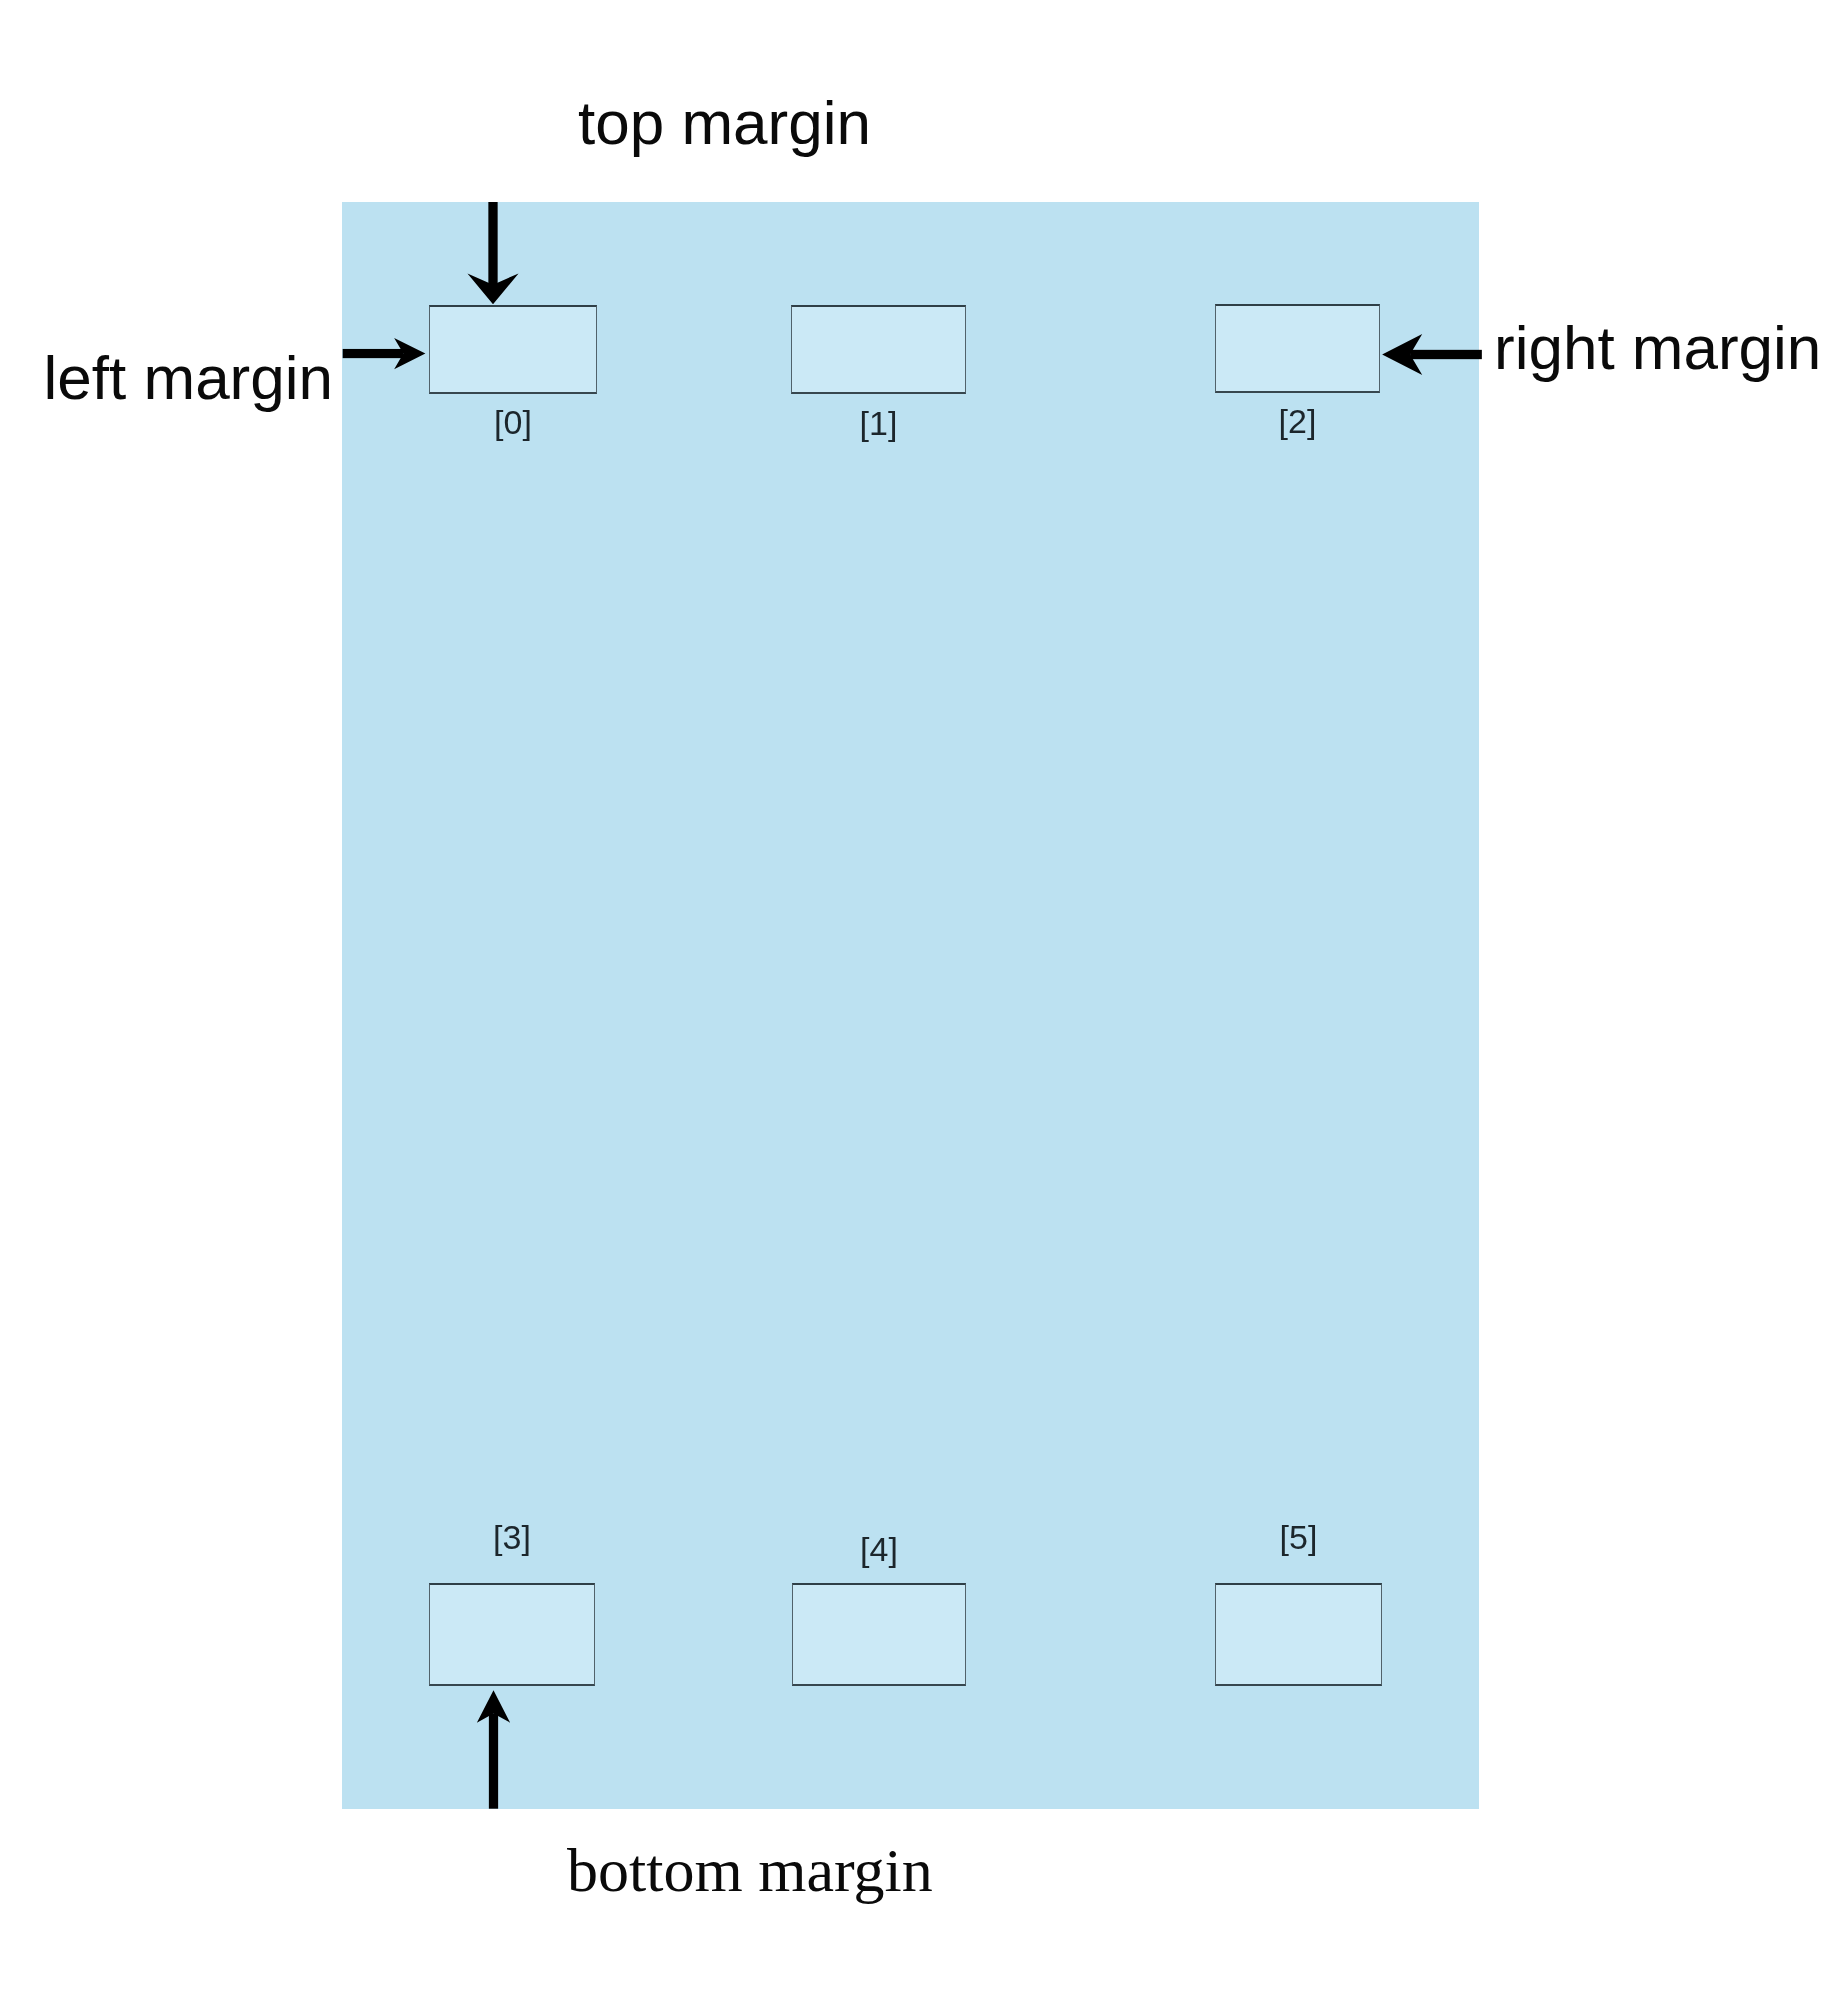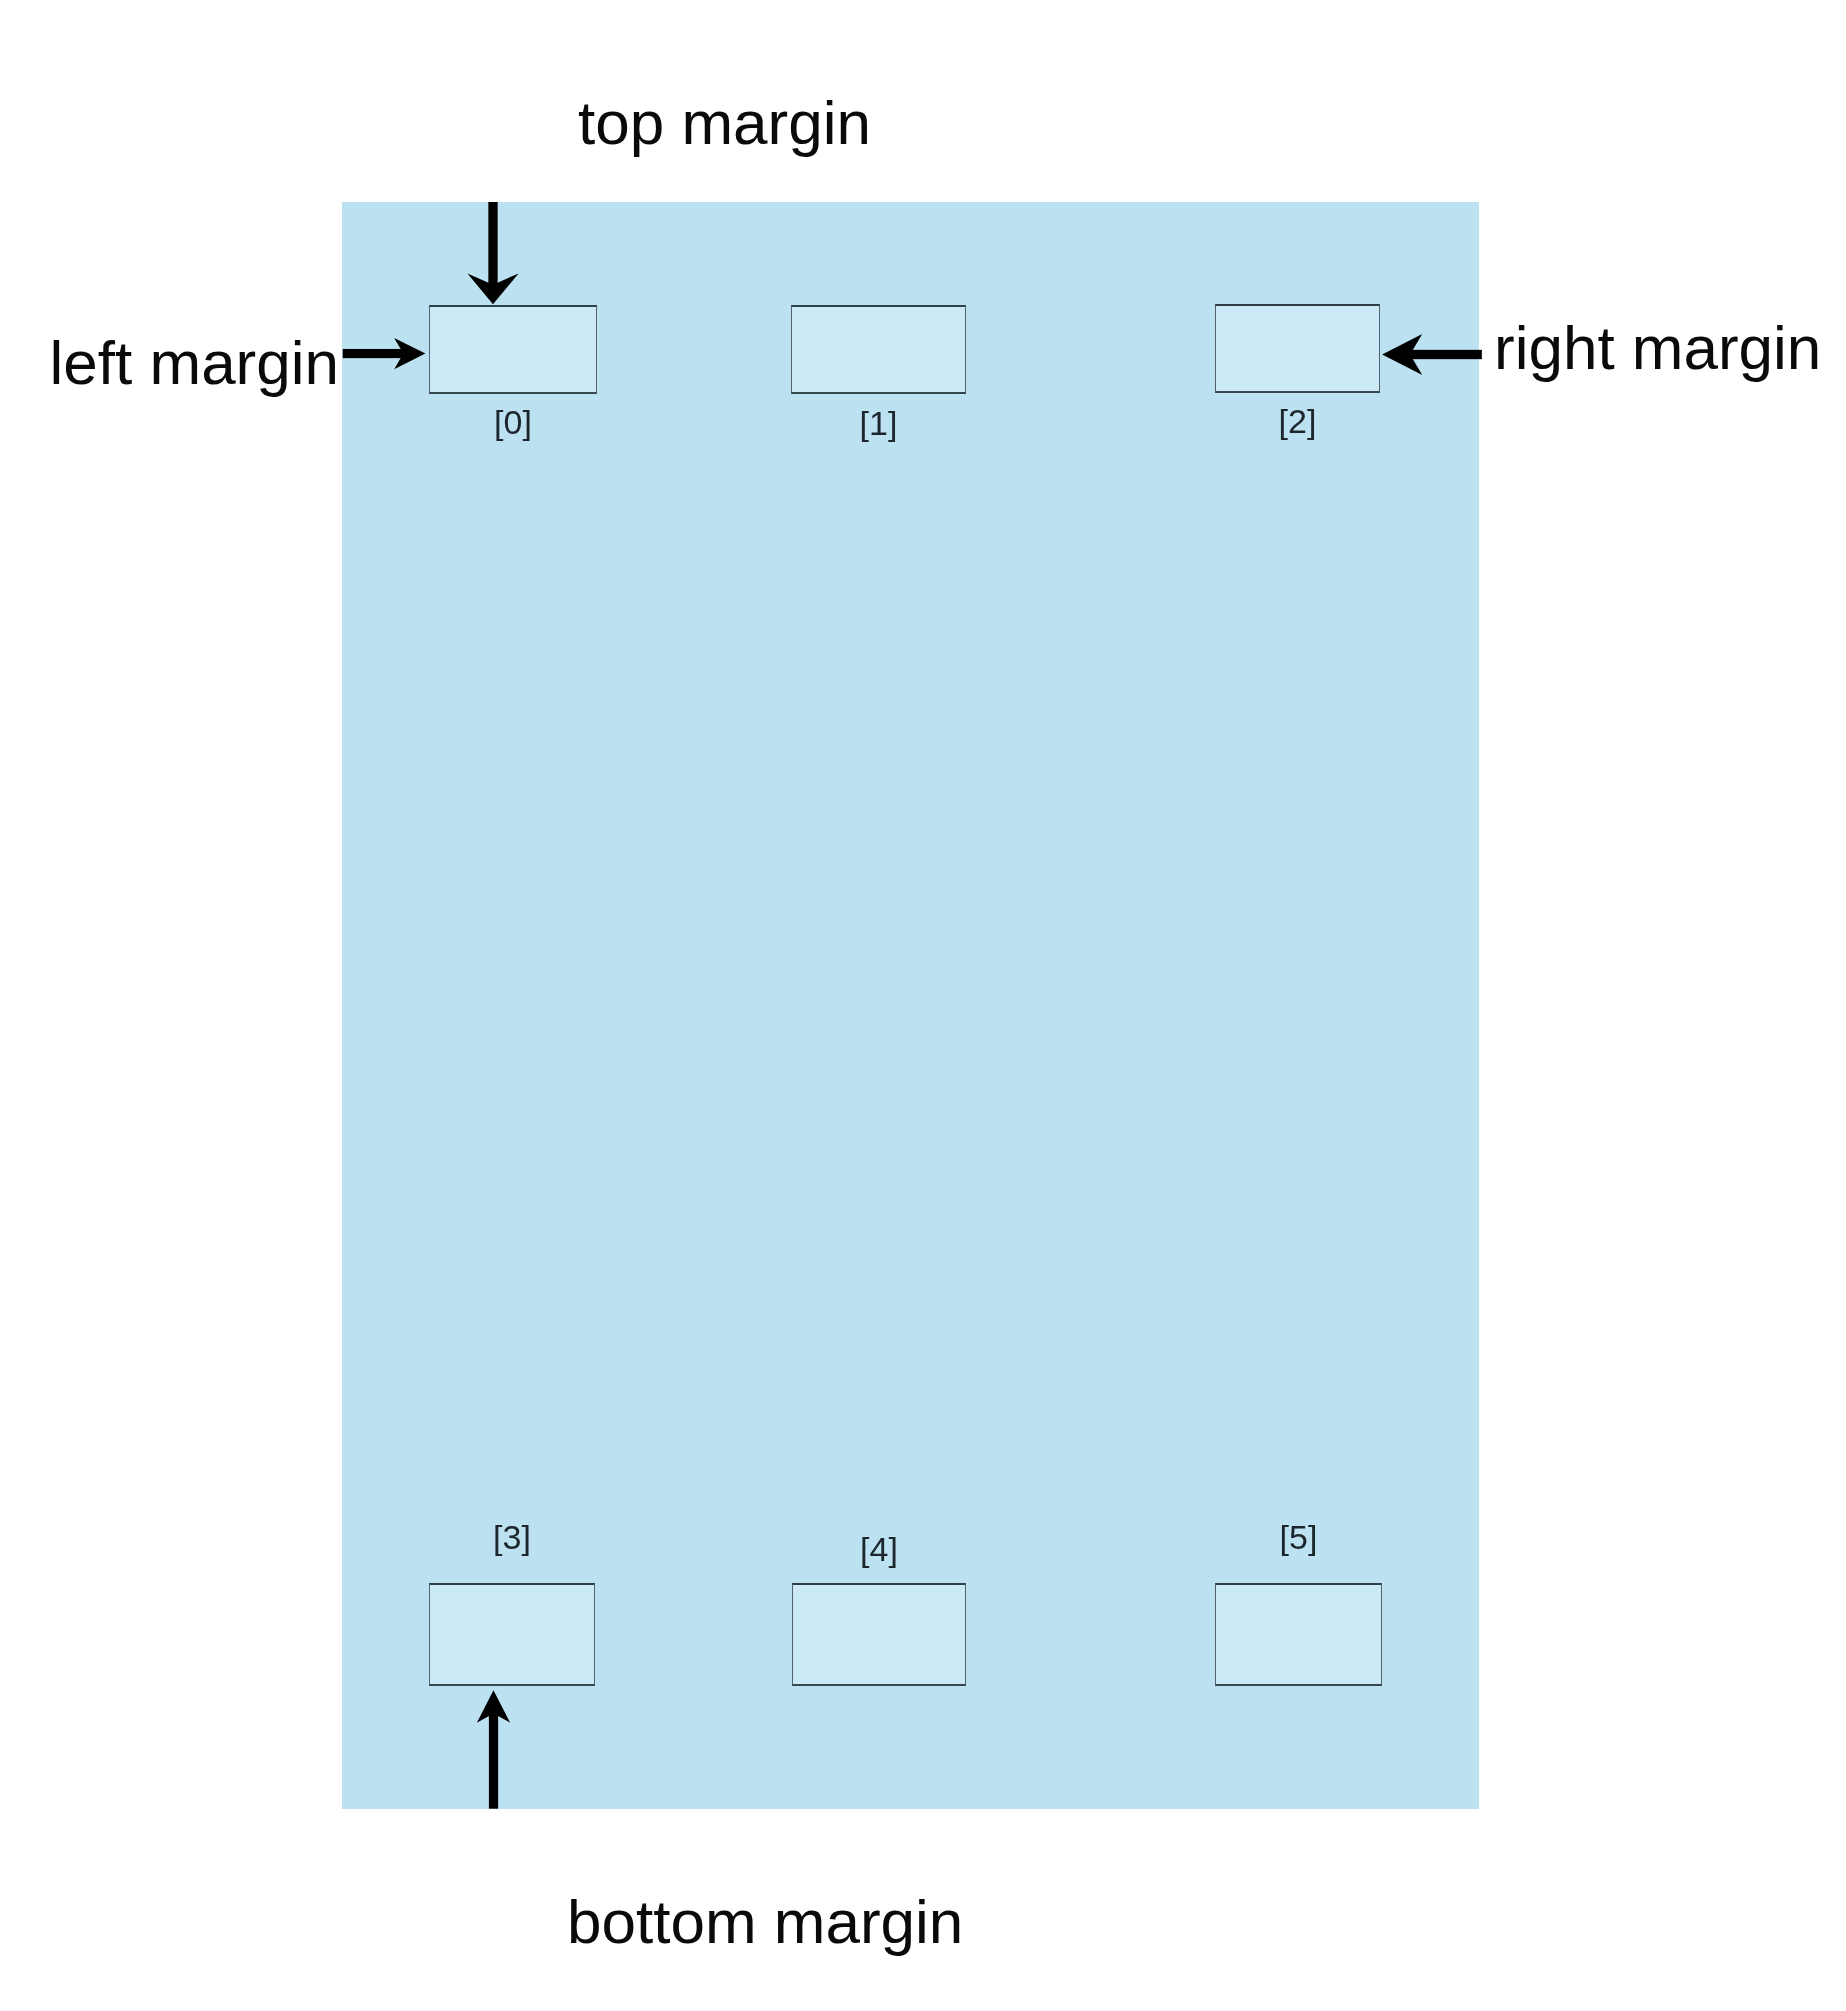--- a/index.html
+++ b/index.html
@@ -57,23 +57,23 @@
 
   
   .annotation {
     position: absolute;
     font-size: 62px;
     line-height: 1;
     color: #0a0a0a;
     white-space: nowrap;
   }
   .ann-top    { left: 578px;  top: 92px; }
-  .ann-left   { left: 0px;    top: 332px;  width: 333px; text-align: right; padding-left: 6px; }
+  .ann-left   { left: 0px;    top: 347px;  width: 333px; text-align: right; }
   .ann-right  { left: 1494px; top: 317px; }
-  .ann-bottom { left: 567px;  top: 1891px; }
+  .ann-bottom { left: 567px;  top: 1839px; font-family: Liberation Serif, serif; }
 
   .arrow {
     position: absolute;
     display: block;
   }
   .arr-top    { left: 466px;  top: 202px; }
   .arr-left   { left: 342px;  top: 337px; }
   .arr-right  { left: 1382px; top: 334px; }
   .arr-bottom { left: 475px;  top: 1690px; }
 </style>

